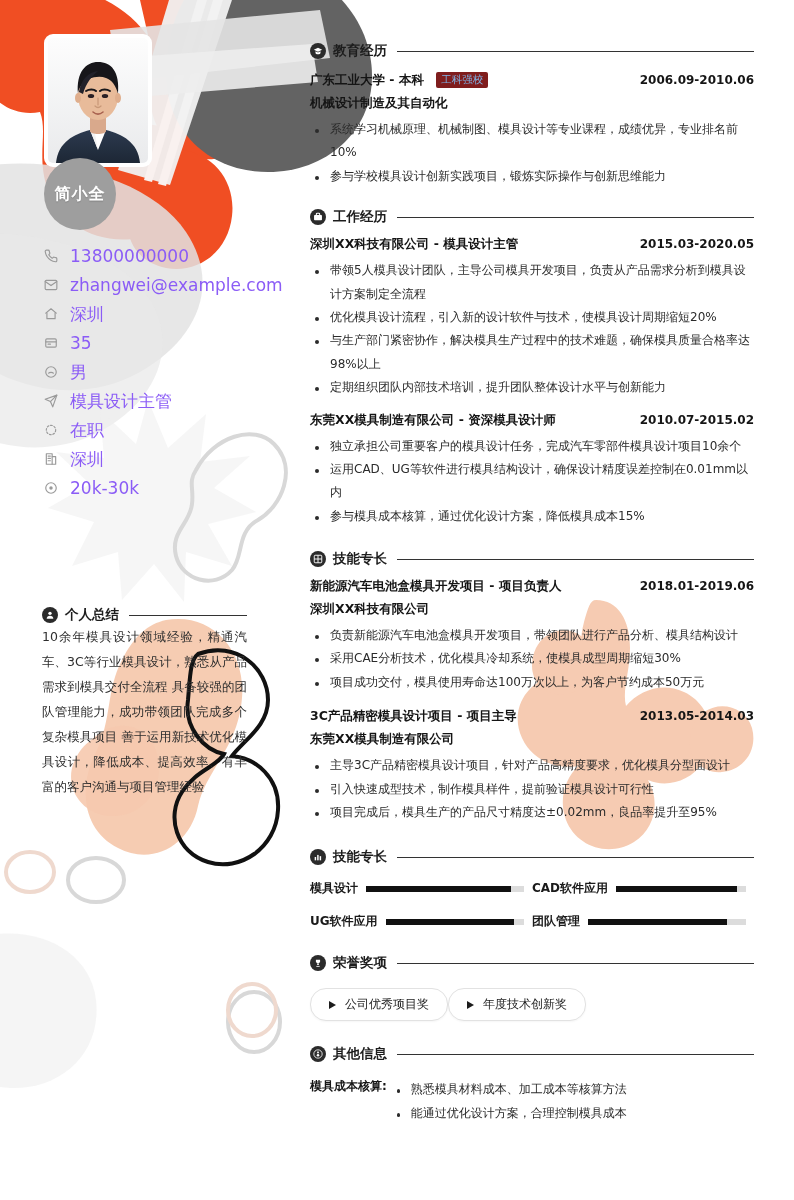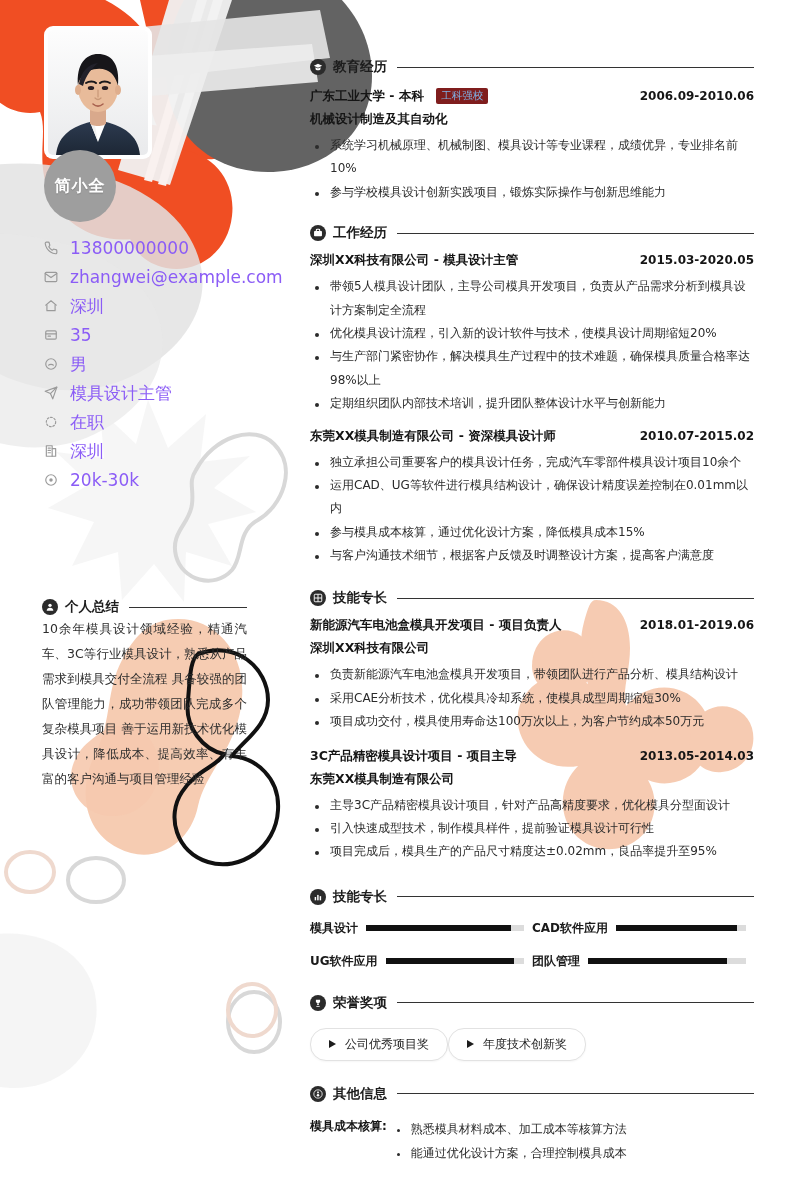--- a/index.html
+++ b/index.html
@@ -8,21 +8,21 @@
     background:#ffffff;
     font-family:"Liberation Sans","DejaVu Sans",sans-serif;
     overflow:hidden;
     position:relative;
     color:#222;
   }
   .page{position:relative;width:794px;height:1200px;overflow:hidden;background:#fff;}
   .deco-svg{position:absolute;left:0;top:0;width:794px;height:1200px;}
 
   
-  .left-col{position:absolute;left:0;top:0;width:300px;height:852px;}
+  .left-col{position:absolute;left:0;top:8px;width:300px;height:852px;}
 
   .photo-wrap{
     position:absolute;left:48px;top:30px;width:100px;height:125px;
     background:#ffffff;border-radius:5px;
     box-shadow:0 0 0 4px #ffffff;
     overflow:hidden;
   }
   .photo-inner{position:absolute;left:0;top:0;width:100px;height:125px;overflow:hidden;}
 
   .name-badge{
@@ -62,21 +62,21 @@
 
   
   .summary-block{position:absolute;left:42px;top:598px;width:205px;z-index:6;}
   .summary-body{
     font-size:12.5px;line-height:2.0;color:#2d2d2d;
     text-align:justify;
     font-family:"DejaVu Sans","Liberation Sans",sans-serif;
   }
 
   
-  .right-col{position:absolute;left:310px;top:16px;width:444px;z-index:6;}
+  .right-col{position:absolute;left:310px;top:0;width:444px;z-index:6;}
   .section{margin-bottom:2px;}
   .sec-body{padding-top:10px;}
 
   .entry{margin-bottom:4px;}
   .entry-head{display:flex;justify-content:space-between;align-items:baseline;margin-bottom:6px;}
   .entry-title{
     font-size:12.5px;font-weight:bold;color:#151515;
     font-family:"DejaVu Sans","Liberation Sans",sans-serif;
   }
   .tag{
@@ -450,21 +450,20 @@
 
         <div class="entry" style="margin-top:12px;">
           <div class="entry-head">
             <span class="entry-title">东莞XX模具制造有限公司 - 资深模具设计师</span>
             <span class="entry-date">2010.07-2015.02</span>
           </div>
           <ul class="bullets">
             <li>独立承担公司重要客户的模具设计任务，完成汽车零部件模具设计项目10余个</li>
             <li>运用CAD、UG等软件进行模具结构设计，确保设计精度误差控制在0.01mm以内</li>
             <li>参与模具成本核算，通过优化设计方案，降低模具成本15%</li>
-            <li>与客户沟通技术细节，根据客户反馈及时调整设计方案，提高客户满意度</li>
           </ul>
         </div>
       </div>
     </div>
 
     <div class="section" style="padding-top:16px;">
       <div class="sec-head">
         <span class="sec-ico">
           <svg width="10" height="10" viewBox="0 0 24 24" fill="none" stroke="#fff" stroke-width="2.2">
             <rect x="3" y="3" width="18" height="18" rx="2"></rect>

